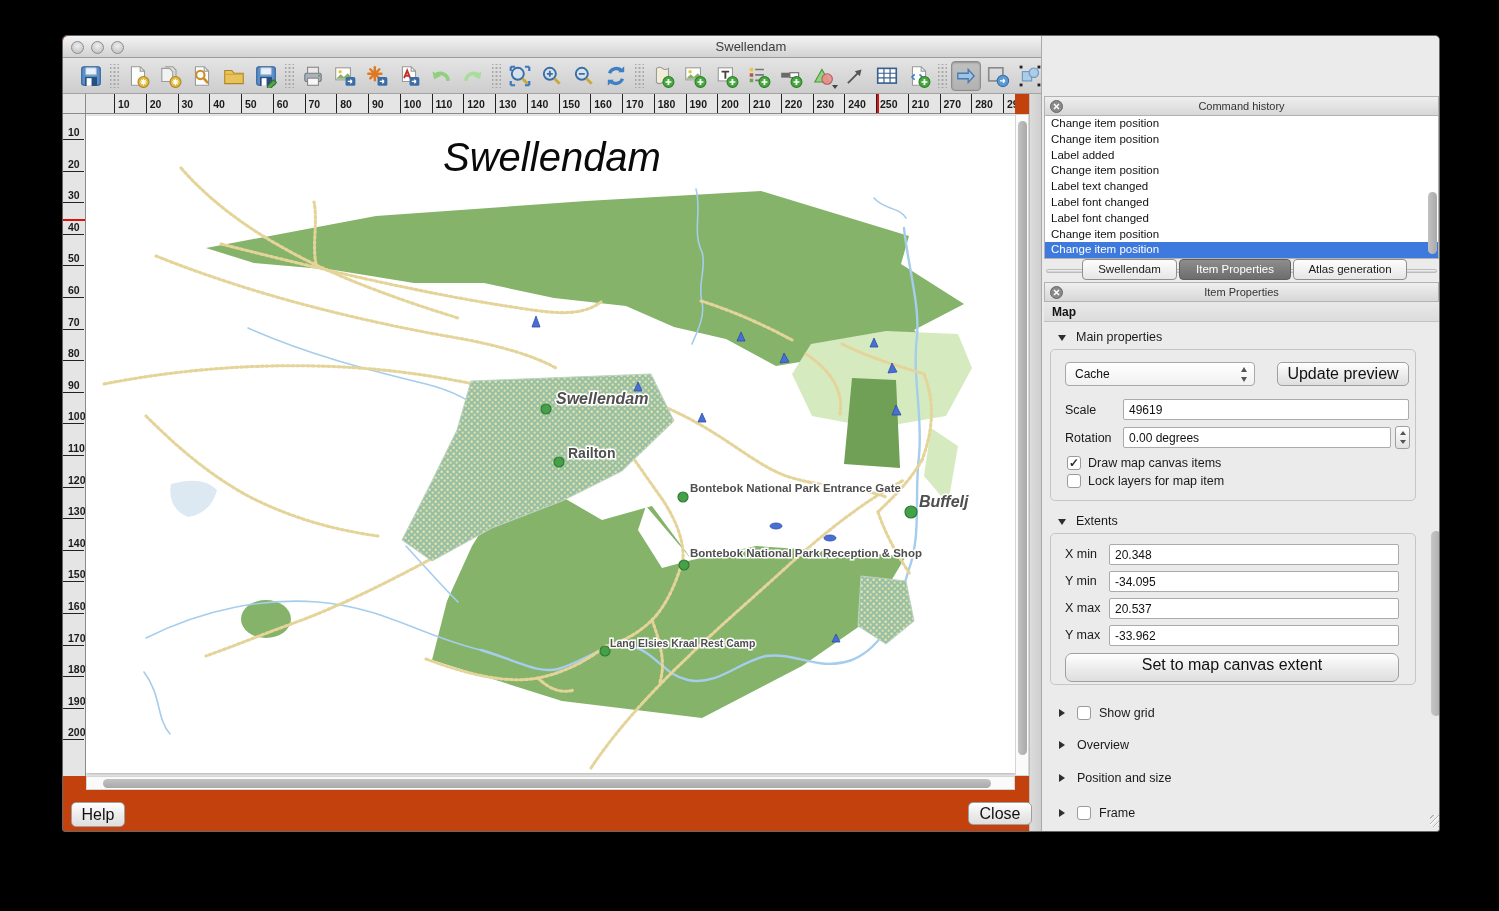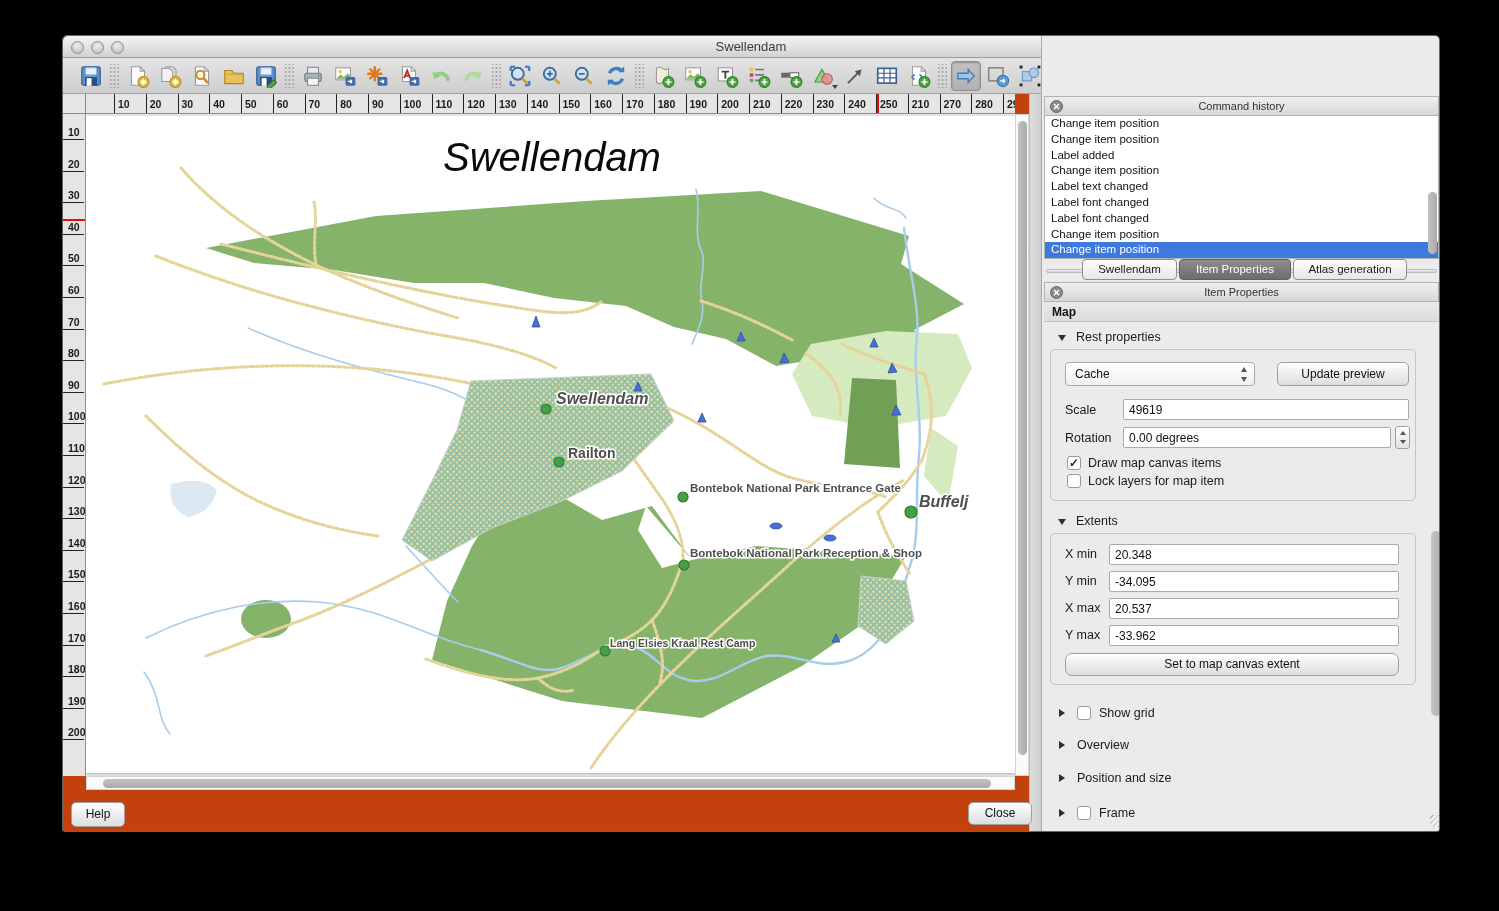--- a/index.html
+++ b/index.html
@@ -56,21 +56,21 @@
   #maprow{position:absolute;left:2px;right:2px;top:266px;height:20px;background:linear-gradient(#e9e9e9,#dcdcdc);
     border-bottom:1px solid #c2c2c2;font-size:12px;font-weight:bold;color:#111;padding:3px 0 0 8px;}
   .sechdr{position:absolute;font-size:12.5px;color:#1a1a1a;}
   .tri-d{position:absolute;width:0;height:0;border-left:4.5px solid transparent;border-right:4.5px solid transparent;border-top:6.5px solid #2e2e2e;}
   .tri-r{position:absolute;width:0;height:0;border-top:4.5px solid transparent;border-bottom:4.5px solid transparent;border-left:6.5px solid #2e2e2e;}
   .grpbox{position:absolute;left:8px;width:366px;border:1px solid #c5c5c5;border-radius:5px;}
   .ilabel{position:absolute;font-size:12.5px;color:#1a1a1a;}
   .ifield{position:absolute;height:21px;background:#fff;border:1px solid #ababab;border-radius:2px;
     font-size:12px;color:#111;padding:0 5px;font-family:"Liberation Sans",sans-serif;}
   .macbtn{position:absolute;background:linear-gradient(#ffffff,#ededed 50%,#dedede);border:1px solid #9f9f9f;
-    border-radius:5px;font-size:12px;color:#111;text-align:center;box-shadow:inset 0 1px 0 #fff;}
+    border-radius:5px;font-size:16px;color:#111;text-align:center;box-shadow:inset 0 1px 0 #fff;}
   .combo{position:absolute;background:linear-gradient(#ffffff,#f1f1f1);border:1px solid #a8a8a8;border-radius:4px;
     font-size:12px;color:#111;}
   .combo .txt{position:absolute;left:9px;top:4px;}
   .stepper{position:absolute;right:4px;top:4px;width:11px;height:15px;}
   .stepper:before{content:"";position:absolute;left:2px;top:0;border-left:3.5px solid transparent;border-right:3.5px solid transparent;border-bottom:5px solid #555;}
   .stepper:after{content:"";position:absolute;left:2px;bottom:0;border-left:3.5px solid transparent;border-right:3.5px solid transparent;border-top:5px solid #555;}
   .spin{position:absolute;width:15px;height:23px;background:linear-gradient(#fff,#e2e2e2);border:1px solid #9f9f9f;border-radius:3px;}
   .spin:before{content:"";position:absolute;left:4px;top:4px;border-left:3px solid transparent;border-right:3px solid transparent;border-bottom:4.5px solid #555;}
   .spin:after{content:"";position:absolute;left:4px;bottom:4px;border-left:3px solid transparent;border-right:3px solid transparent;border-top:4.5px solid #555;}
   .cb{position:absolute;width:14px;height:14px;background:#fff;border:1px solid #9a9a9a;border-radius:3px;
@@ -547,21 +547,21 @@
     <div class="dockhdr" style="top:246px">
       <svg class="closeic" viewBox="0 0 13 13">
           <circle cx="6.5" cy="6.5" r="6" fill="#8a8a8a" stroke="#666"></circle>
           <path d="M4 4 l5 5 M9 4 l-5 5" stroke="#fff" stroke-width="1.5"></path>
         </svg>
       <span>Item Properties</span>
     </div>
     <div id="maprow">Map</div>
 
     <span class="tri-d" style="left:16px;top:299px"></span>
-    <span class="sechdr" style="left:34px;top:294px">Rest properties</span>
+    <span class="sechdr" style="left:34px;top:294px">Main properties</span>
     <div class="grpbox" style="top:313px;height:152px">
       <div class="combo" style="left:14px;top:12px;width:190px;height:24px">
         <span class="txt">Cache</span>
         <span class="stepper"></span>
       </div>
       <div class="macbtn" style="left:226px;top:12px;width:132px;height:24px;line-height:22px">Update preview</div>
       <span class="ilabel" style="left:14px;top:53px">Scale</span>
       <input class="ifield" style="left: 72px; top: 49px; width: 286px;" value="49619">
       <span class="ilabel" style="left:14px;top:81px">Rotation</span>
       <input class="ifield" style="left: 72px; top: 77px; width: 268px;" value="0.00 degrees">
@@ -576,21 +576,21 @@
     <span class="sechdr" style="left:34px;top:478px">Extents</span>
     <div class="grpbox" style="top:497px;height:152px">
       <span class="ilabel" style="left:14px;top:13px">X min</span>
       <input class="ifield" style="left: 58px; top: 10px; width: 290px;" value="20.348">
       <span class="ilabel" style="left:14px;top:40px">Y min</span>
       <input class="ifield" style="left: 58px; top: 37px; width: 290px;" value="-34.095">
       <span class="ilabel" style="left:14px;top:67px">X max</span>
       <input class="ifield" style="left: 58px; top: 64px; width: 290px;" value="20.537">
       <span class="ilabel" style="left:14px;top:94px">Y max</span>
       <input class="ifield" style="left: 58px; top: 91px; width: 290px;" value="-33.962">
-      <div class="macbtn" style="left:14px;top:119px;width:334px;height:23px;line-height:21px;border-radius:7px">Set to map canvas extent</div>
+      <div class="macbtn" style="left:14px;top:119px;width:334px;height:29px;line-height:21px;border-radius:7px">Set to map canvas extent</div>
     </div>
 
     <div id="collapsedrows">
         <span class="tri-r" style="left: 17px; top: 673px;"></span>
         <span class="cb" style="left: 35px; top: 670px;"></span>
         <span class="cblabel" style="left: 57px; top: 670px;">Show grid</span>
         <span class="tri-r" style="left: 17px; top: 705px;"></span>
         <span class="cblabel" style="left: 35px; top: 702px;">Overview</span>
         <span class="tri-r" style="left: 17px; top: 738px;"></span>
         <span class="cblabel" style="left: 35px; top: 735px;">Position and size</span>

